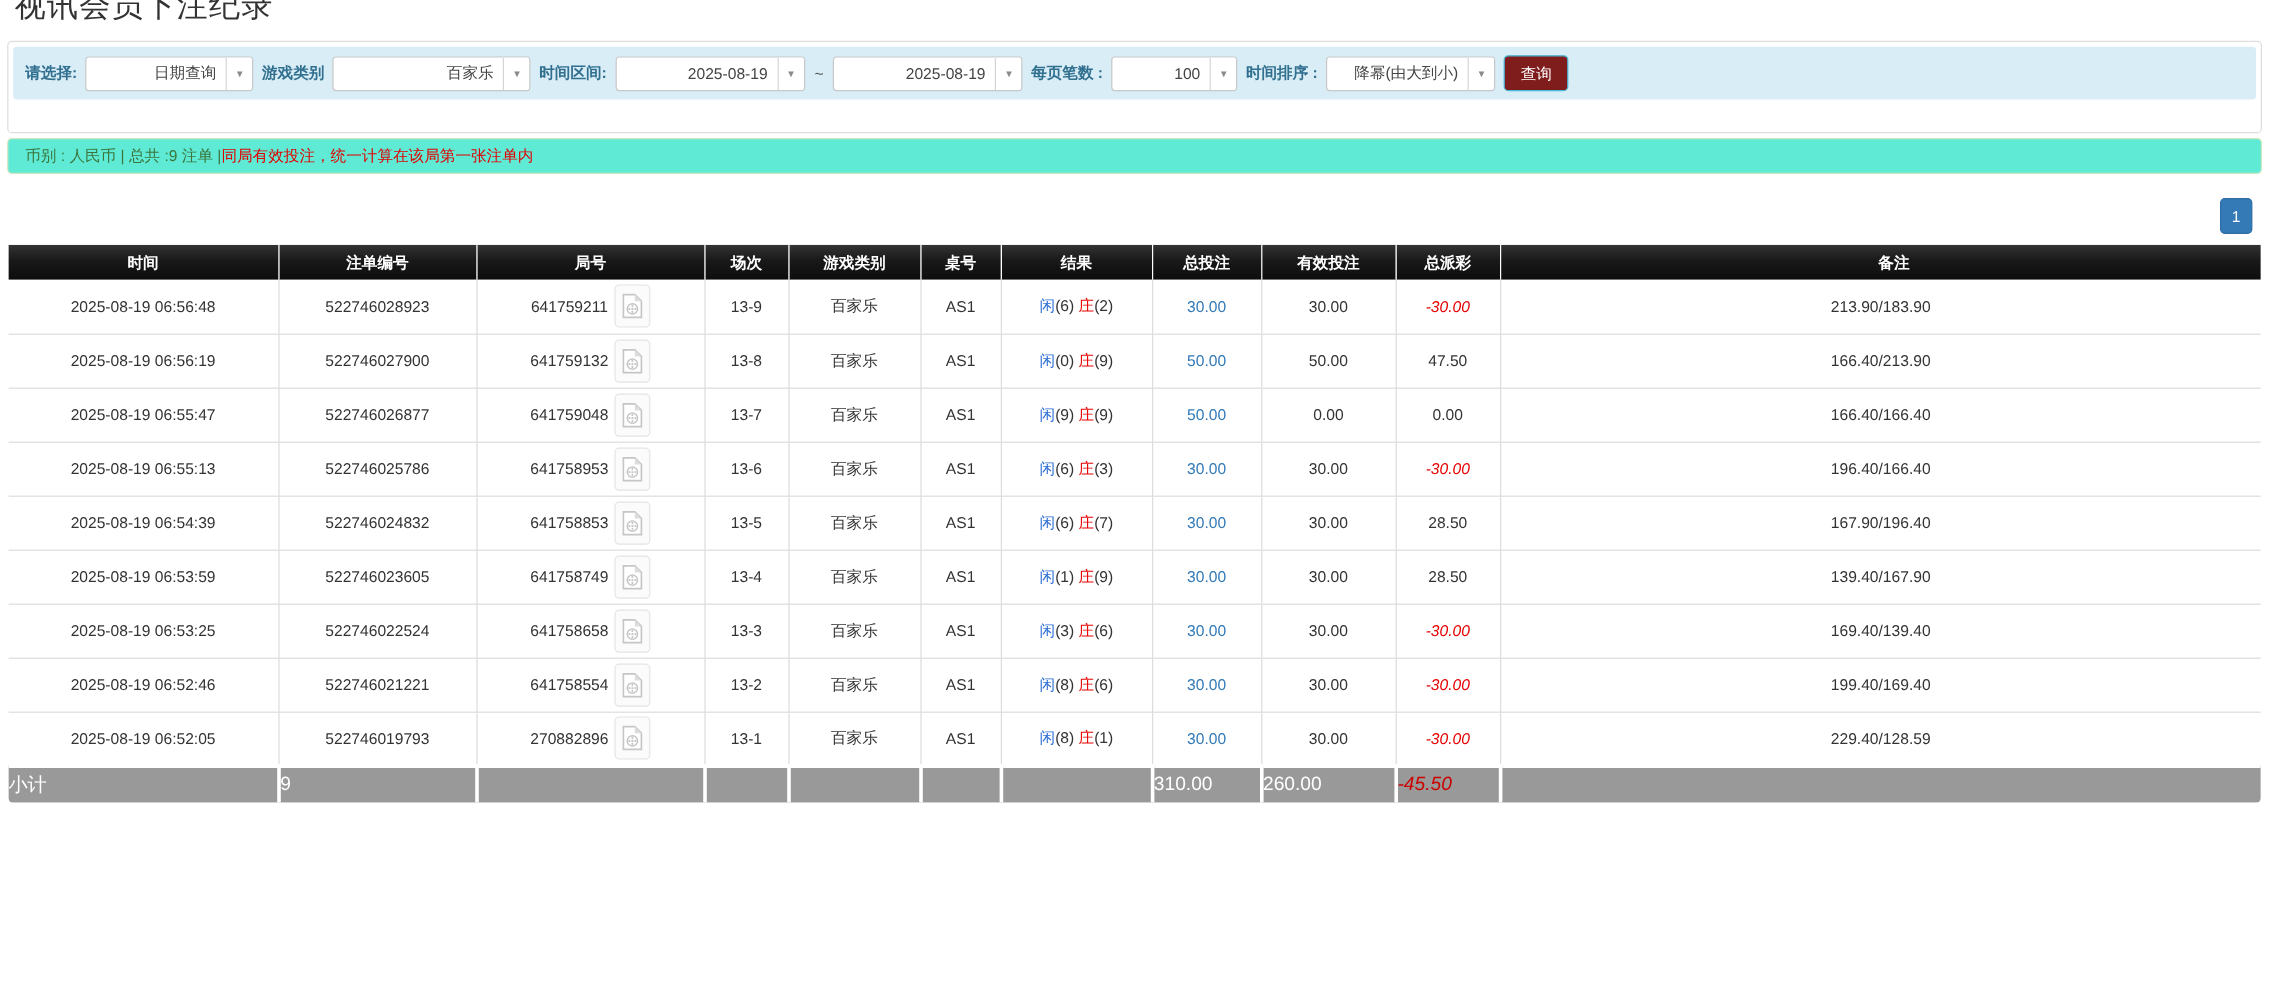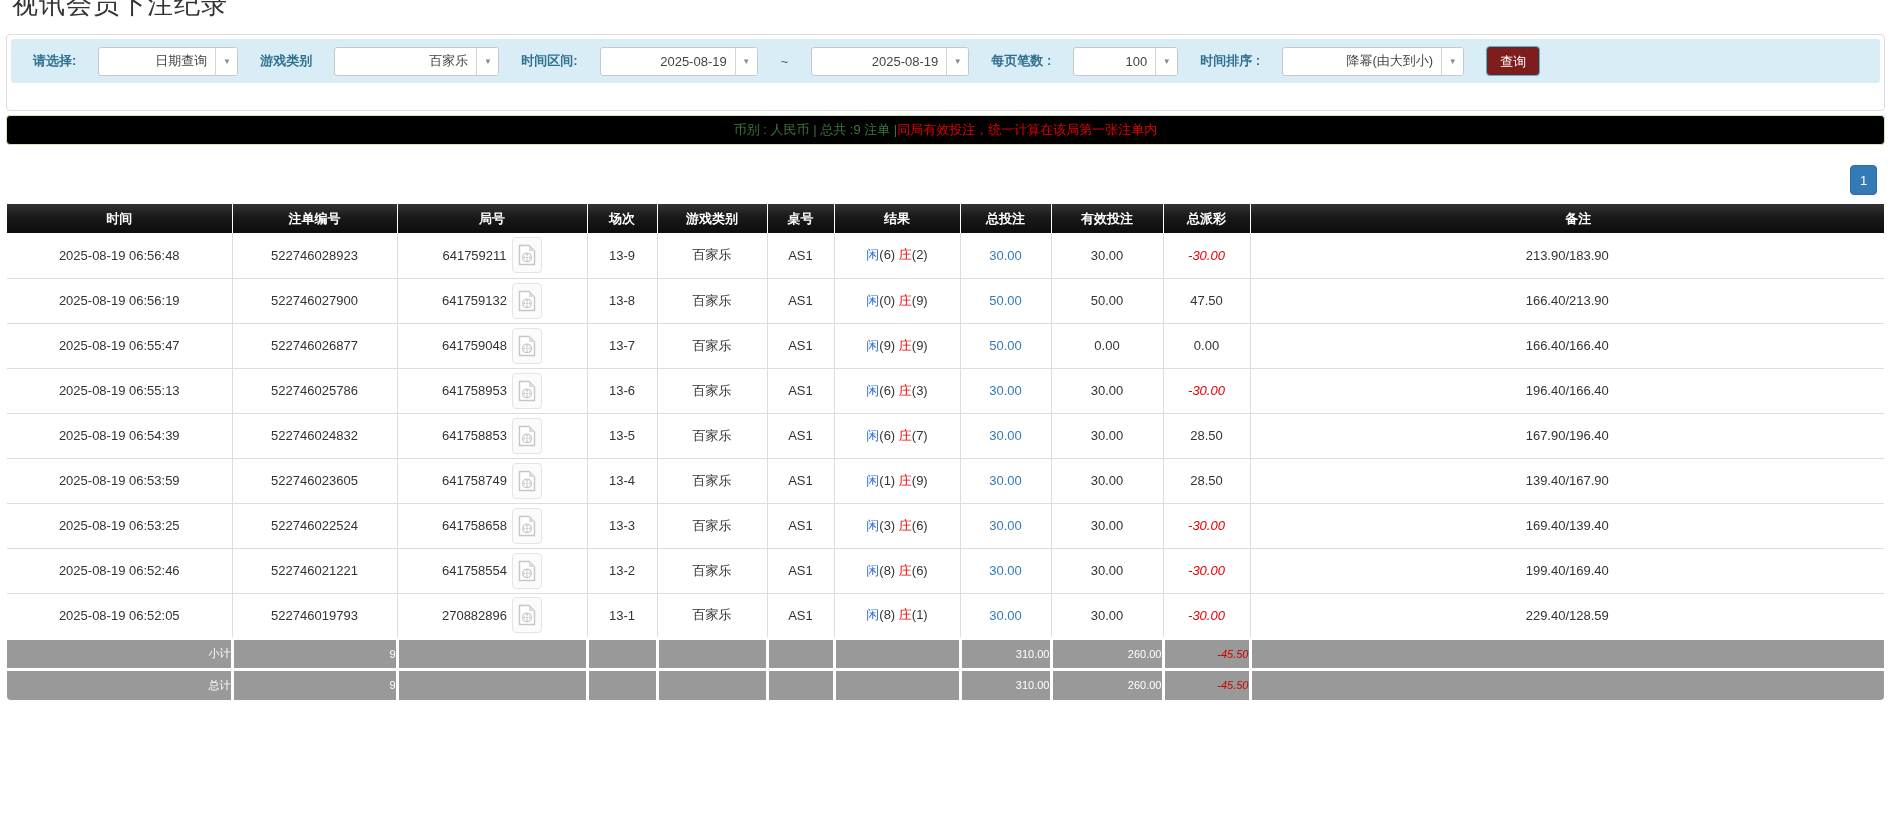--- a/index.html
+++ b/index.html
@@ -11,45 +11,45 @@
     font-size:26px; font-weight:500; color:#333;
     margin:-13px 0 0 12px; letter-spacing:1px; white-space:nowrap;
   }
 
   
   .panel {
     margin:12px 6px 0; border:1px solid #ddd; border-radius:4px;
     padding:4px 4px 27px 4px; background:#fff;
   }
   .filter-bar {
-    background:#d9edf7; border-radius:3px; padding:7px 22px;
-    display:flex; align-items:center; gap:22px; font-size:13px;
+    background:#d9edf7; border-radius:3px; padding:7px 10px;
+    display:flex; align-items:center; gap:7px; font-size:13px;
   }
   .flabel { color:#31708f; font-weight:bold; white-space:nowrap; }
   .tilde { color:#555; padding:0 1px; }
   .select {
     background:#fff; border:1px solid #c8c8c8; border-radius:3px; height:29px;
     display:flex; align-items:center; cursor:pointer; overflow:hidden;text-align:right;
   }
   .sel-text { flex:1; padding:0 8px; color:#444; white-space:nowrap; overflow:hidden; }
   .sel-caret {
     width:22px; align-self:stretch; display:flex; align-items:center; justify-content:center;
     border-left:1px solid #d5d5d5; color:#8a8a8a; font-size:8px; background:#fff;
   }
   .w-qtype{width:140px} .w-game{width:165px} .w-date{width:158px}
-  .w-size{width:105px} .w-sort{width:182px}
+  .w-size{width:105px} .w-sort{width:141px}
   .btn-search {
     background:#7f1d1d; color:#fff; border:1px solid #46b8da; border-radius:4px;
     font-size:13px; padding:6px 13px; height:30px; cursor:pointer; font-family:inherit;
   }
 
   
   .summary-bar {
-    margin:4px 6px 0; background:#000000; border:1px solid #d0e6be; border-radius:4px;
-    padding:5px 14px; display:flex; justify-content:center; align-items:center;
+    margin:4px 6px 0; background:#5eead4; border:1px solid #d0e6be; border-radius:4px;
+    padding:5px 14px; display:flex; justify-content:flex-start; align-items:center;
     font-size:13px;
   }
   .summary-left { color:#3c763d; }
   .summary-right { color:#e30000; }
 
   
   .pagination { display:flex; justify-content:flex-end; margin:20px 14px 9px 0; }
   .page-btn {
     min-width:27px; height:30px; background:#337ab7; border:1px solid #2e6da4;
     border-radius:4px; color:#fff; font-size:13px; cursor:pointer; font-family:inherit;
@@ -75,21 +75,21 @@
     width:30px; height:36px; background:#fbfbfb; border:1px solid #e4e4e4; border-radius:4px;
     vertical-align:middle; cursor:pointer; padding:0; display:inline-flex;
     align-items:center; justify-content:center;
   }
   .p-char { color:#2b6cd4; }
   .b-char { color:#e60000; }
   .score  { color:#333; }
   .bet-link { color:#337ab7; cursor:pointer; }
   .neg { color:#e60000 !important;font-style:italic; }
   .foot td {
-    background:#999; color:#fff; height:31px; text-align:right; font-size:11px;
+    background:#999; color:#fff; height:31px; text-align:left; font-size:16px;
     border-right:3px solid #fff; border-top:3px solid #fff; white-space:nowrap;
   }
   .foot td:last-child { border-right:none; }
   .foot td.neg { color:#cc0000 !important; }
 </style>
 </head>
 <body>
 
 <h1 class="page-title">视讯会员下注纪录</h1>
 
@@ -398,28 +398,15 @@
           <td></td>
           <td></td>
           <td></td>
           <td></td>
           <td></td>
           <td>310.00</td>
           <td>260.00</td>
           <td class="neg">-45.50</td>
           <td></td>
         </tr>
-        <tr class="foot">
-          <td>总计</td>
-          <td>9</td>
-          <td></td>
-          <td></td>
-          <td></td>
-          <td></td>
-          <td></td>
-          <td>310.00</td>
-          <td>260.00</td>
-          <td class="neg">-45.50</td>
-          <td></td>
-        </tr>
       </tfoot>
     </table>
 </div>
 
 </body></html>

